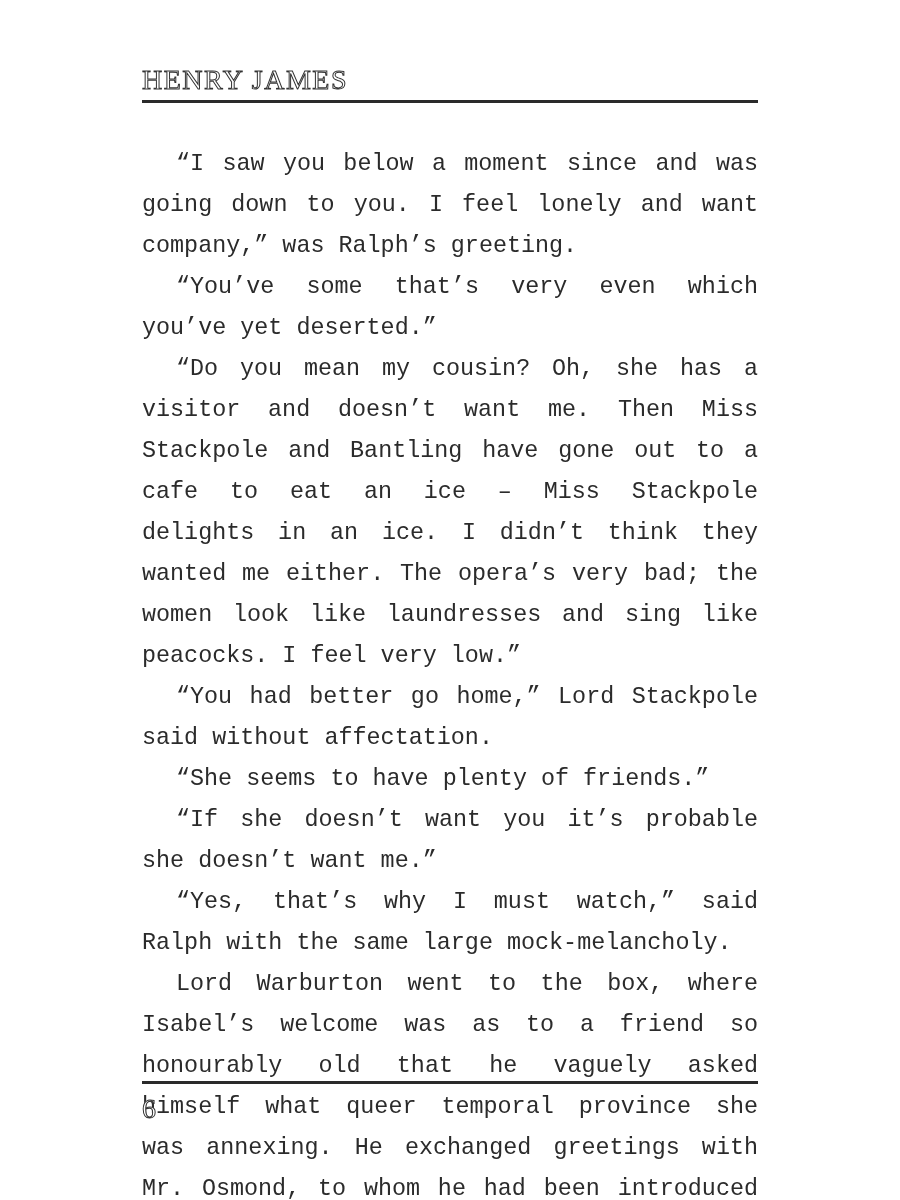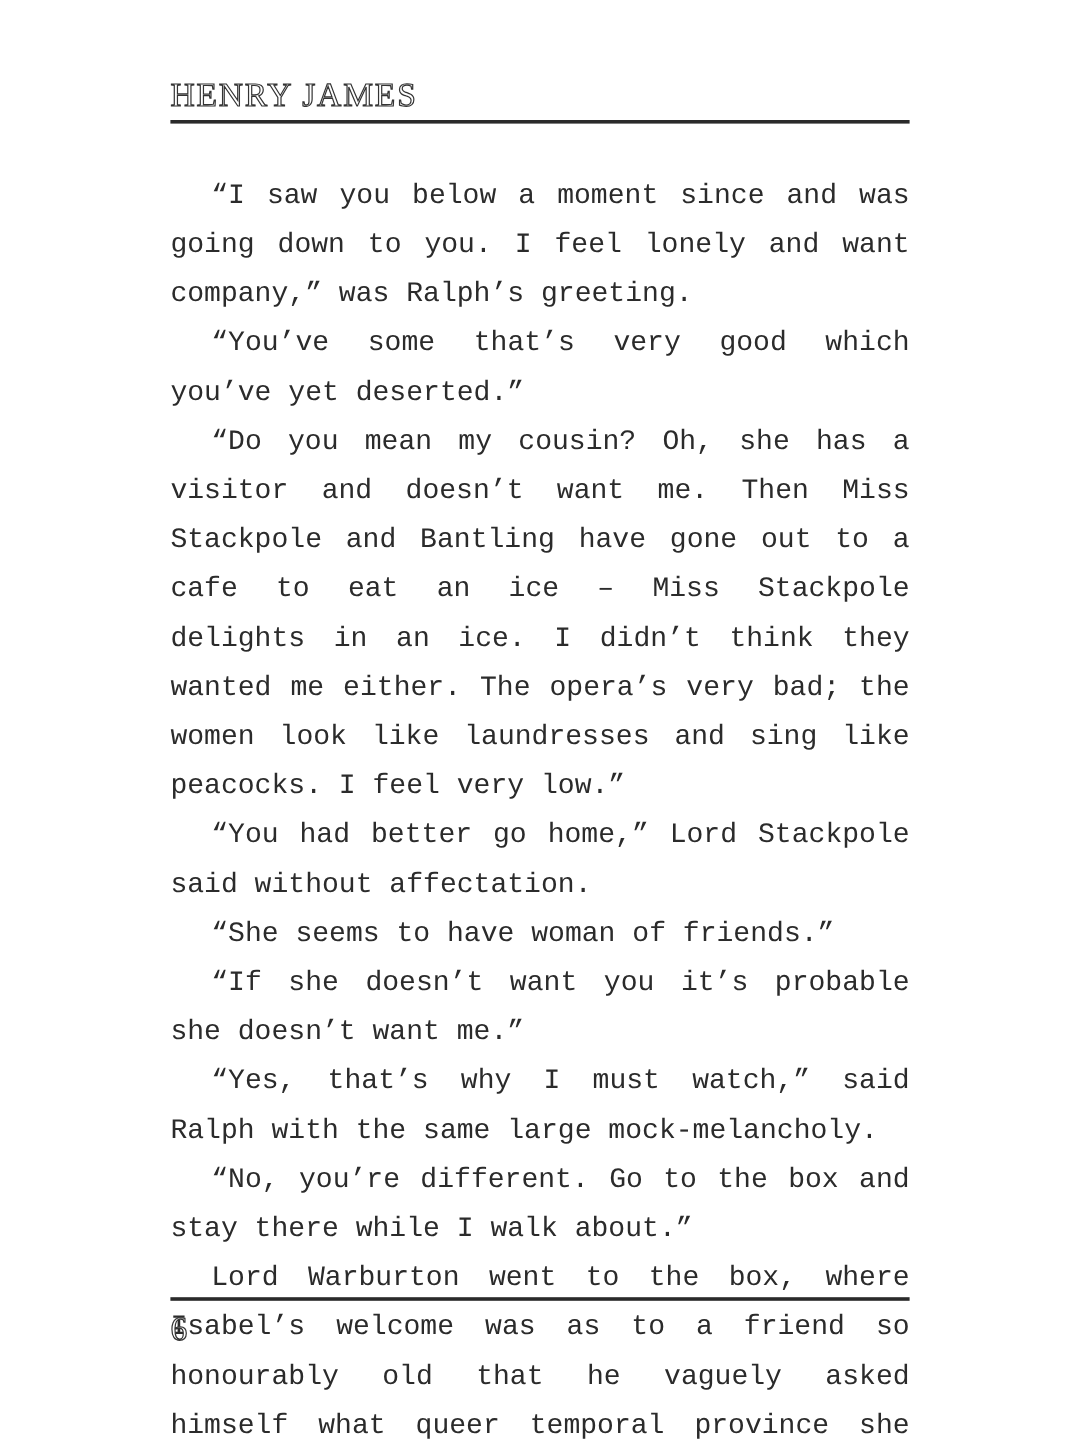--- a/index.html
+++ b/index.html
@@ -27,25 +27,24 @@
 </style>
 </head>
 <body>
 
 <div class="page">
   <div class="running-head">HENRY JAMES</div>
   <div class="rule top"></div>
 
   <div class="body-text">
     <p>“I saw you below a moment since and was going down to you. I feel lonely and want company,” was Ralph’s greeting.</p>
-    <p>“You’ve some that’s very good which you’ve yet deserted.”</p>
+    <p>“You’ve some that’s very even which you’ve yet deserted.”</p>
     <p>“Do you mean my cousin? Oh, she has a visitor and doesn’t want me. Then Miss Stackpole and Bantling have gone out to a cafe to eat an ice – Miss Stackpole delights in an ice. I didn’t think they wanted me either. The opera’s very bad; the women look like laundresses and sing like peacocks. I feel very low.”</p>
     <p>“You had better go home,” Lord Stackpole said without affectation.</p>
-    <p>“She seems to have woman of friends.”</p>
+    <p>“She seems to have plenty of friends.”</p>
     <p>“If she doesn’t want you it’s probable she doesn’t want me.”</p>
     <p>“Yes, that’s why I must watch,” said Ralph with the same large mock-melancholy.</p>
-    <p>“No, you’re different. Go to the box and stay there while I walk about.”</p>
     <p>Lord Warburton went to the box, where Isabel’s welcome was as to a friend so honourably old that he vaguely asked himself what queer temporal province she was annexing. He exchanged greetings with Mr. Osmond, to whom he had been introduced the day before and who, after he came in, sat blandly apart and silent, as if repudiating competence in the subjects of allusion now probable. It struck her second visitor that Miss Archer had, in operatic conditions, a radiance, even a slight exaltation; as she was, however, at all times a keen­ly-glancing, quickly-moving, completely animated young woman, he may have been mistaken on this point. Her talk</p>
   </div>
 
   <div class="rule bottom"></div>
   <div class="folio">6</div>
 </div>
 
 </body></html>

